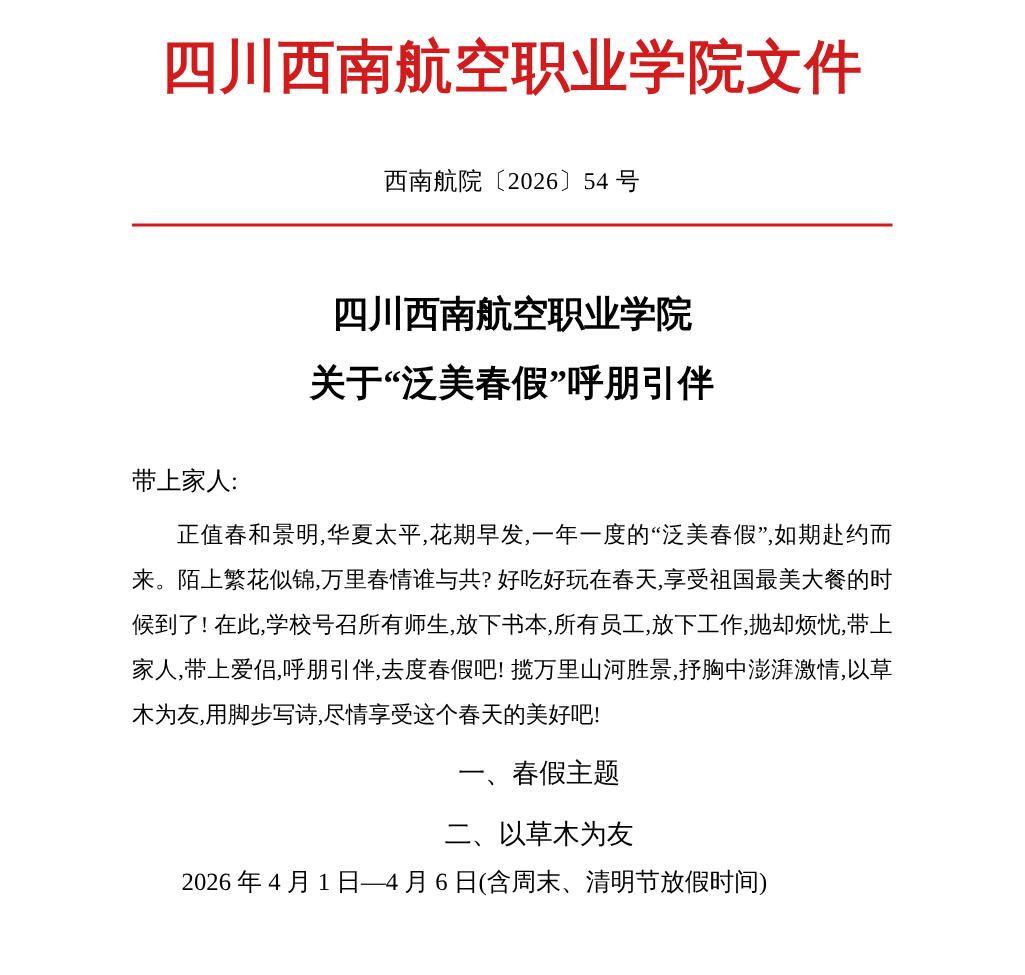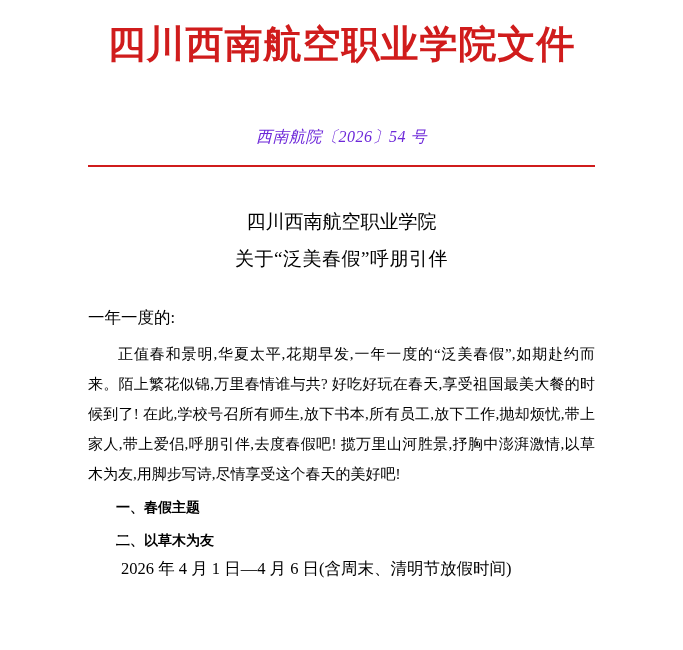--- a/index.html
+++ b/index.html
@@ -27,39 +27,38 @@
     text-align: center;
     color: #d01c1c;
     font-family: "DejaVu Serif", "Liberation Serif", serif;
     font-weight: bold;
     font-size: 38px;
     letter-spacing: 1px;
     line-height: 1.25;
     white-space: nowrap;
   }
   .doc-number {
-    margin: 16px;
+    margin: 0;
     padding-top: 43px;
     text-align: center;
     font-size: 16px;
     letter-spacing: 0.5px;
-    color: #6d28d9;
-    font-style: italic;
+    color: #000000;
   }
   .red-rule {
     margin-top: 17px;
     height: 2px;
     background: #d01c1c;
     width: 100%;
   }
   .subject {
     margin-top: 36px;
     text-align: center;
-    font-weight: normal;
-    font-size: 19px;
+    font-weight: bold;
+    font-size: 24px;
     line-height: 1.95;
     color: #000;
   }
   .subject .line2 {
     letter-spacing: 0.5px;
   }
   .salutation {
     margin-top: 28px;
     font-size: 16.5px;
     line-height: 1.6;
@@ -67,24 +66,25 @@
   .body-para {
     margin-top: 8px;
     font-size: 15px;
     line-height: 2.0;
     text-align: justify;
     text-justify: inter-ideograph;
     text-indent: 2em;
   }
   .section-heading {
     margin-top: 6px;
-    font-size: 14px;
-    font-weight: bold;
+    font-size: 18px;
+    font-weight: normal;
     line-height: 1.9;
     text-indent: 2em;
+    text-align: center;
   }
   .section-text {
     font-size: 16.5px;
     line-height: 1.85;
     text-indent: 2em;
   }
 </style>
 </head>
 <body>
 
@@ -94,21 +94,21 @@
 
   <div class="doc-number">西南航院〔2026〕54 号</div>
 
   <div class="red-rule"></div>
 
   <div class="subject">
     <div class="line1">四川西南航空职业学院</div>
     <div class="line2">关于“泛美春假”呼朋引伴</div>
   </div>
 
-  <div class="salutation">一年一度的:</div>
+  <div class="salutation">带上家人:</div>
 
   <div class="body-para">正值春和景明,华夏太平,花期早发,一年一度的“泛美春假”,如期赴约而来。陌上繁花似锦,万里春情谁与共? 好吃好玩在春天,享受祖国最美大餐的时候到了! 在此,学校号召所有师生,放下书本,所有员工,放下工作,抛却烦忧,带上家人,带上爱侣,呼朋引伴,去度春假吧! 揽万里山河胜景,抒胸中澎湃激情,以草木为友,用脚步写诗,尽情享受这个春天的美好吧!</div>
 
   <div class="section-heading">一、春假主题</div>
 
   <div class="section-heading">二、以草木为友</div>
   <div class="section-text">2026 年 4 月 1 日—4 月 6 日(含周末、清明节放假时间)</div>
 
 </div>
 

